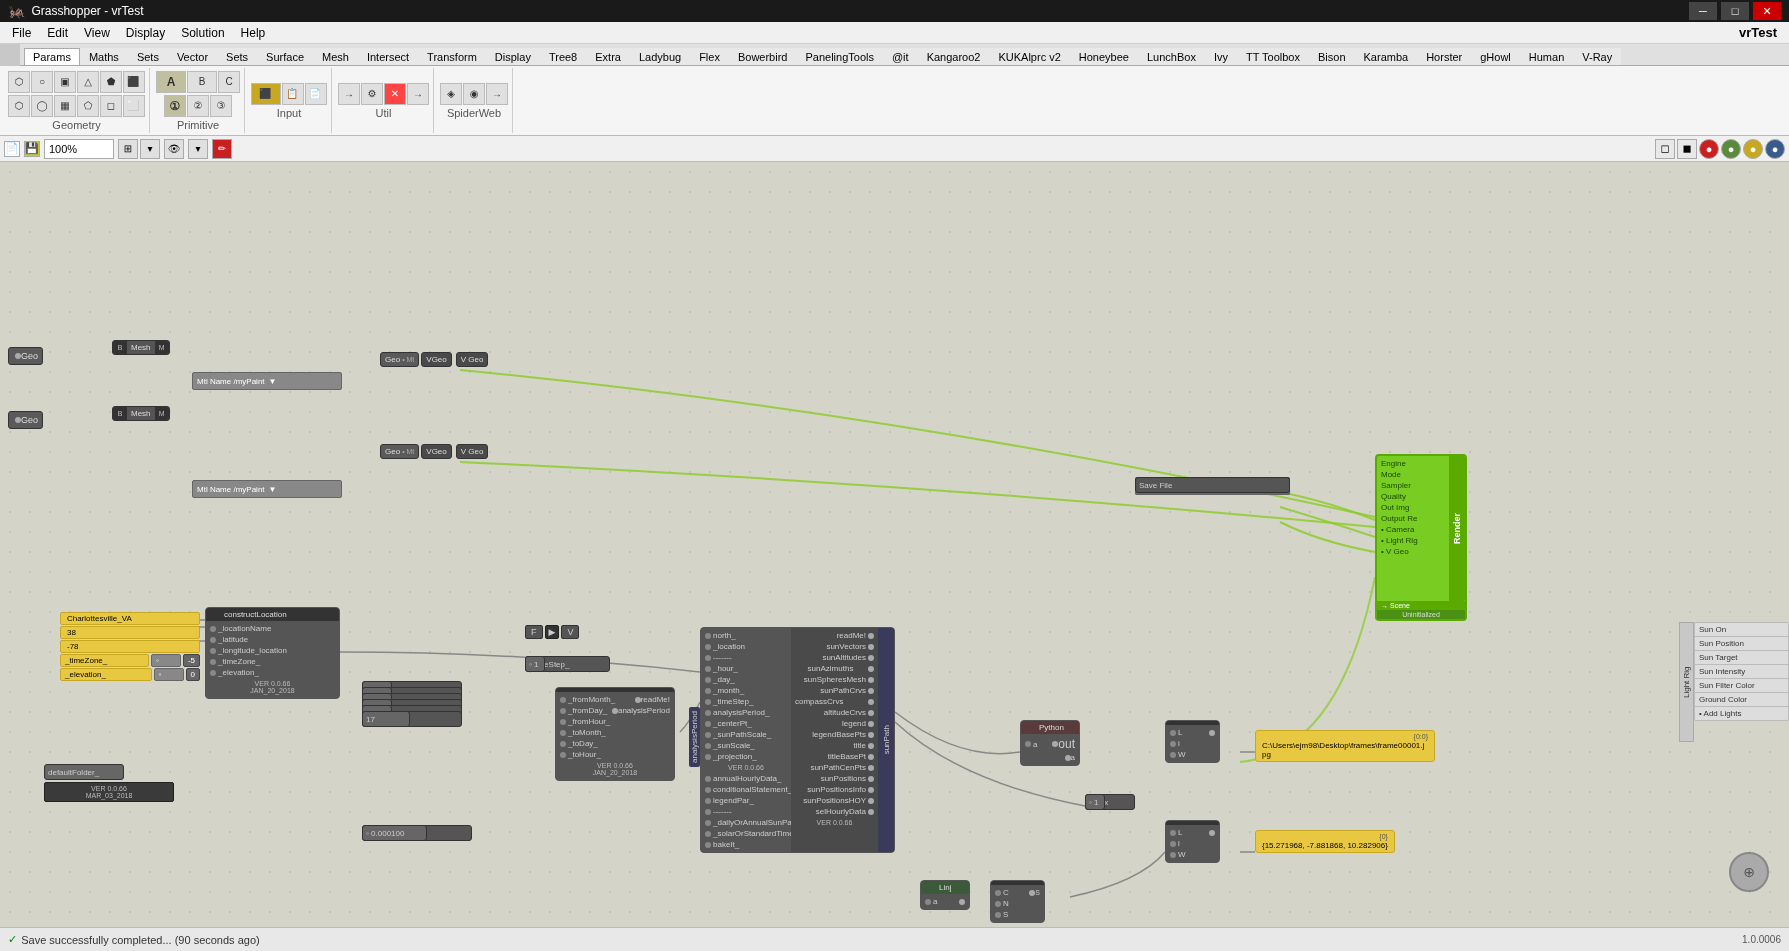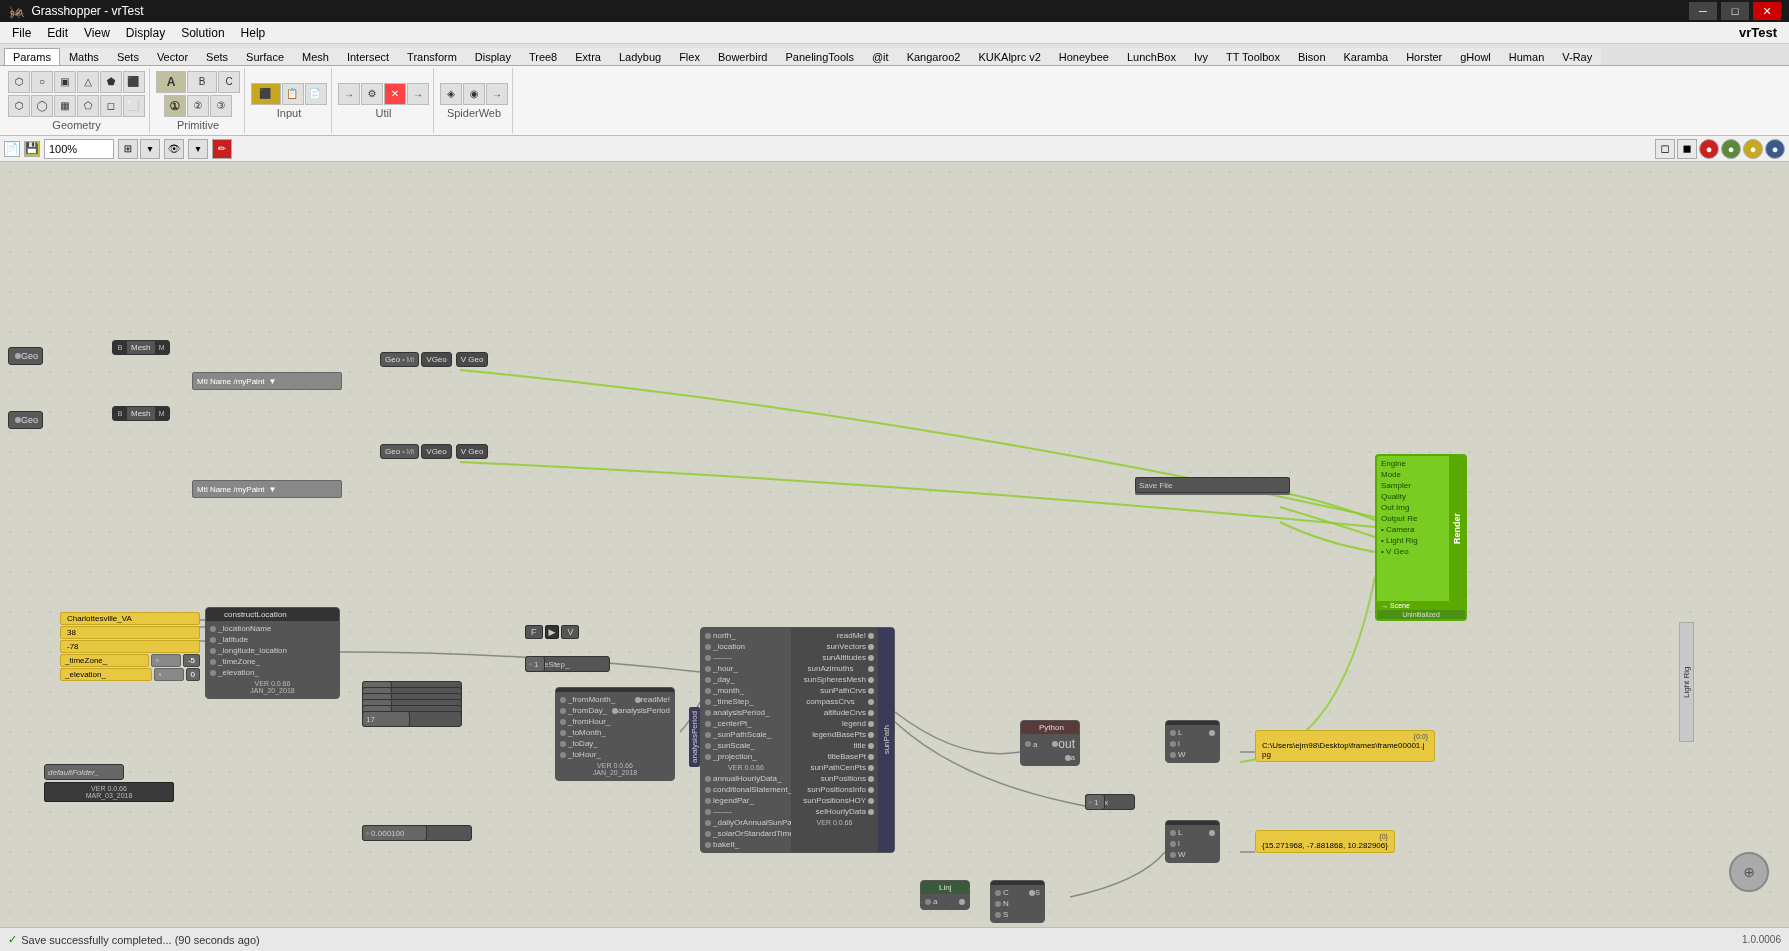--- a/index.html
+++ b/index.html
@@ -277,21 +277,21 @@
 <div id="menubar">
   <span class="menu-item">File</span>
   <span class="menu-item">Edit</span>
   <span class="menu-item">View</span>
   <span class="menu-item">Display</span>
   <span class="menu-item">Solution</span>
   <span class="menu-item">Help</span>
   <span class="menu-right" style="font-weight:bold; font-size:13px;">vrTest</span>
 </div>
 
-<div id="ribbon-tabs" style="height:22px; background:#e0e0e0; display:flex; align-items:flex-end; padding:0 4px; border-bottom:1px solid #aaa; overflow:hidden; flex-wrap:nowrap;">
+<div id="ribbon-tabs" style="height:22px; background:#e0e0e0; display:flex; align-items:flex-end; padding:0 4px; border-bottom:1px solid #aaa; overflow:hidden; flex-wrap:nowrap;margin-left:20px;">
   <div class="ribbon-tab active">Params</div>
   <div class="ribbon-tab">Maths</div>
   <div class="ribbon-tab">Sets</div>
   <div class="ribbon-tab">Vector</div>
   <div class="ribbon-tab">Sets</div>
   <div class="ribbon-tab">Surface</div>
   <div class="ribbon-tab">Mesh</div>
   <div class="ribbon-tab">Intersect</div>
   <div class="ribbon-tab">Transform</div>
   <div class="ribbon-tab">Display</div>
@@ -805,21 +805,21 @@
           </div>
           <div class="node-row">
             <span class="row-label" style="text-align:right;">sunSpheresMesh</span>
             <div class="port-right"></div>
           </div>
           <div class="node-row">
             <span class="row-label" style="text-align:right;">sunPathCrvs</span>
             <div class="port-right"></div>
           </div>
           <div class="node-row">
-            <span class="row-label" style="text-align:center;">compassCrvs</span>
+            <span class="row-label" style="text-align:left;">compassCrvs</span>
             <div class="port-right"></div>
           </div>
           <div class="node-row">
             <span class="row-label" style="text-align:right;">altitudeCrvs</span>
             <div class="port-right"></div>
           </div>
           <div class="node-row">
             <span class="row-label" style="text-align:right;">legend</span>
             <div class="port-right"></div>
           </div>
@@ -983,30 +983,39 @@
           <div class="port-left"></div>
           <span class="row-label">S</span>
         </div>
       </div>
     </div>
     <div style="font-size:7px; color:#888; text-align:center; margin-top:1px;">Series</div>
   </div>
 
   <div style="position:absolute; left:44px; top:602px; display:flex; flex-direction:column;">
     <div style="display:flex; gap:2px; align-items:center;">
-      <div class="small-node" style="width:80px; background:#666;font-style:italic;">defaultFolder_</div>
+      <div class="small-node" style="width:80px; background:#666;">defaultFolder_</div>
       <div style="width:16px; height:16px; background:#cc4400; border-radius:50%; display:flex; align-items:center; justify-content:center; font-size:8px; color:#fff;">●</div>
       <div style="background:#e8c840; border:1px solid #c8a820; border-radius:2px; padding:1px 4px; font-size:8px; color:#000;">Willliilizzz!</div>
     </div>
     <div style="background:#3a3a3a; border:1px solid #222; border-radius:2px; padding:2px 4px; margin-top:2px; width:130px;">
       <div class="version-label">VER 0.0.66</div>
       <div class="version-label">MAR_03_2018</div>
     </div>
   </div>
 
+  <div style="position:absolute; right:0; top:460px; width:95px; background:#ddd; border:1px solid #bbb; border-radius:2px;">
+    <div style="padding:2px 4px; font-size:8px; color:#333; border-bottom:1px solid #bbb;">Sun On</div>
+    <div style="padding:2px 4px; font-size:8px; color:#333; border-bottom:1px solid #bbb;">Sun Position</div>
+    <div style="padding:2px 4px; font-size:8px; color:#333; border-bottom:1px solid #bbb;">Sun Target</div>
+    <div style="padding:2px 4px; font-size:8px; color:#333; border-bottom:1px solid #bbb;">Sun Intensity</div>
+    <div style="padding:2px 4px; font-size:8px; color:#333; border-bottom:1px solid #bbb;">Sun Filter Color</div>
+    <div style="padding:2px 4px; font-size:8px; color:#333; border-bottom:1px solid #bbb;">Ground Color</div>
+    <div style="padding:2px 4px; font-size:8px; color:#333;">• Add Lights</div>
+  </div>
 
   <div style="position:absolute; right:95px; top:460px; writing-mode:vertical-rl; transform:rotate(180deg); background:#c8c8c8; border:1px solid #aaa; font-size:8px; color:#333; padding:4px 2px; height:120px; display:flex; align-items:center; justify-content:center;">
     <span>Light Rig</span>
   </div>
 
   <div style="position:absolute; right:20px; bottom:35px; width:40px; height:40px; border:2px solid #888; border-radius:50%; display:flex; align-items:center; justify-content:center; background:#aaa;">
     <span style="font-size:14px; color:#555;">⊕</span>
   </div>
 
 </div>

